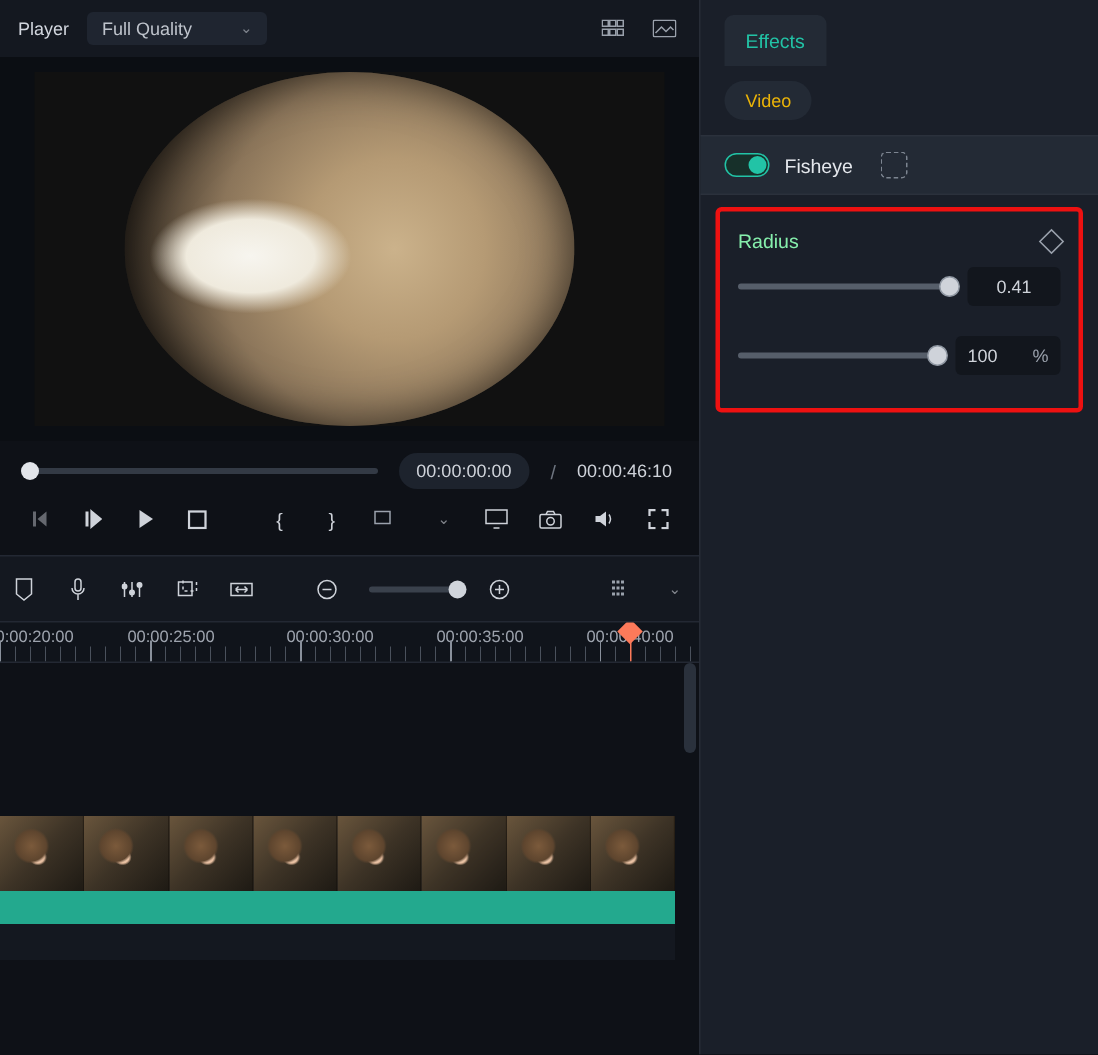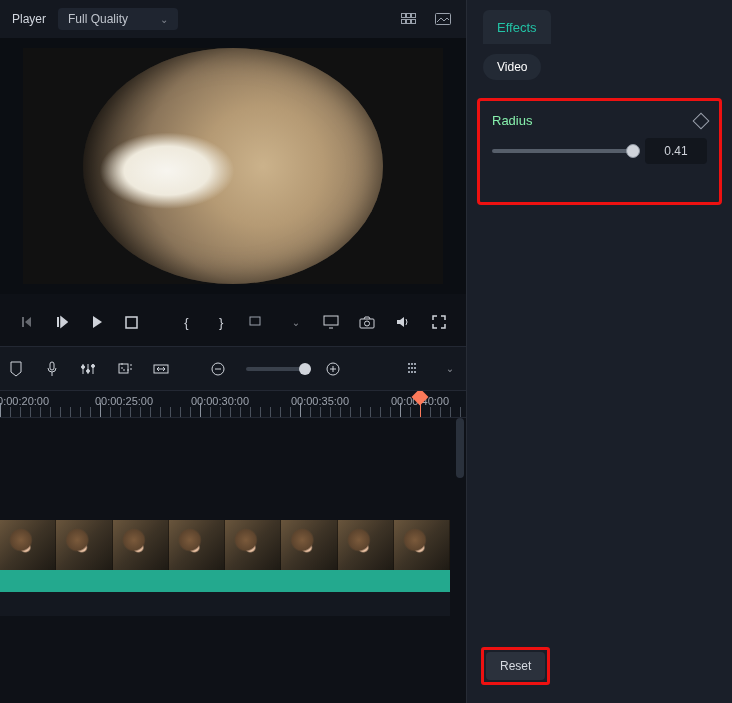--- a/index.html
+++ b/index.html
@@ -61,21 +61,21 @@
     radial-gradient(ellipse at 46% 55%, #f1d4be 0%, #e7be9f 10%, transparent 14%),
     linear-gradient(135deg,#69553c 0%, #3d3326 50%, #1e1a14 100%);
     border-right:1px solid rgba(0,0,0,.6);background-blend-mode:normal}
   .applied-bar{height:22px;background:#23a98e}
   .tracks .scroll-ind{position:absolute;right:2px;top:0;width:8px;height:60px;border-radius:4px;background:#2a313c}
 
   
   .tab-row{height:44px;display:flex;align-items:flex-end;padding-left:16px}
   .tab{display:inline-flex;align-items:center;justify-content:center;height:34px;padding:0 14px;border-radius:6px 6px 0 0;background:#232a35;color:#22c3a6;font-size:13px}
   .pill-row{padding:10px 16px}
-  .pill{display:inline-flex;align-items:center;height:26px;padding:0 14px;border-radius:13px;background:#232a35;color:#ffffff;font-size:12px}
+  .pill{display:inline-flex;align-items:center;height:26px;padding:0 14px;border-radius:13px;background:#232a35;color:#eab308;font-size:12px}
 
   .filter-row{height:40px;background:#232a35;display:flex;align-items:center;gap:10px;padding:0 16px;border-top:1px solid #2b313c;border-bottom:1px solid #2b313c}
   .toggle{width:30px;height:16px;border-radius:8px;background:#17302a;border:1px solid #22c3a6;position:relative}
   .toggle::after{content:"";position:absolute;right:1px;top:1px;width:12px;height:12px;border-radius:50%;background:#22c3a6}
   .filter-row .name{color:#e4e7ec;font-size:13px}
   .mask-ic{margin-left:8px;width:18px;height:18px;border:1.5px dashed #7d8591;border-radius:4px}
 
   .params-box{margin:8px 10px 0;border:3px solid #e11;border-radius:4px;padding:12px 12px 18px}
   .param{margin-bottom:20px}
   .param .hd{display:flex;align-items:center;justify-content:space-between;color:#86efac;font-size:13px;margin-bottom:10px}
@@ -126,20 +126,28 @@
       </div>
     </div>
 
     <div class="preview">
       <div class="preview-frame">
         <div class="fisheye"></div>
       </div>
     </div>
 
     <div class="transport">
+      <div class="seek">
+        <div class="seek-track">
+          <div class="seek-thumb"></div>
+        </div>
+        <span class="tc-chip">00:00:00:00</span>
+        <span class="slash">/</span>
+        <span class="tc-total">00:00:46:10</span>
+      </div>
       <div class="play-btns">
         <div class="pb" style="opacity:.45">
           <svg width="14" height="14" viewBox="0 0 14 14" fill="#cfd3da">
               <path d="M11 2 L5 7 L11 12 Z"></path>
               <rect x="2" y="2" width="2" height="10"></rect>
             </svg>
         </div>
         <div class="pb">
           <svg width="12" height="14" viewBox="0 0 12 14" fill="none" stroke="#cfd3da" stroke-width="1.5">
               <rect x="1" y="2" width="2" height="10" fill="#cfd3da" stroke="none"></rect>
@@ -252,21 +260,21 @@
             <rect x="1" y="9" width="2" height="2"></rect>
             <rect x="4" y="9" width="2" height="2"></rect>
             <rect x="7" y="9" width="2" height="2"></rect>
           </svg>
       </div>
       <div class="pb" style="opacity:.6;font-size:10px">⌄</div>
     </div>
 
     <div class="ruler">
       <span class="lab" style="left:20px">00:00:20:00</span>
-      <span class="lab" style="left:124px">00:00:25:00</span>
+      <span class="lab" style="left:114px">00:00:25:00</span>
       <span class="lab" style="left:220px">00:00:30:00</span>
       <span class="lab" style="left:320px">00:00:35:00</span>
       <span class="lab" style="left:420px">00:00:40:00</span>
       <div class="ticks"></div>
         <div class="ticks-major"></div>
       <div class="cursor-line"></div>
     </div>
 
     <div class="tracks">
       <div class="scroll-ind"></div>
@@ -288,40 +296,49 @@
   </div>
 
   <div class="right">
     <div class="tab-row">
       <div class="tab">Effects</div>
     </div>
     <div class="pill-row">
       <div class="pill">Video</div>
     </div>
 
+    <div class="filter-row">
+      <div class="toggle"></div>
+      <span class="name">Fisheye</span>
+      <div class="mask-ic"></div>
+    </div>
 
     <div class="params-box">
       <div class="param">
         <div class="hd">
           <span>Radius</span>
           <div class="kf"></div>
         </div>
         <div class="body">
           <div class="p-track">
               <div class="p-thumb"></div>
             </div>
           <div class="val">0.41</div>
         </div>
       </div>
       <div class="param" style="margin-bottom:4px">
+        <div class="body">
+          <div class="p-track">
+              <div class="p-thumb"></div>
+            </div>
+          <div class="val withunit">
+            <span>100</span>
+            <span class="unit">%</span>
+          </div>
+        </div>
       </div>
     </div>
 
     <div class="grow"></div>
 
-    <div class="reset-wrap">
-      <div class="reset-box">
-        <div class="reset-btn">Reset</div>
-      </div>
-    </div>
   </div>
 
 </div>
 
 </body></html>

